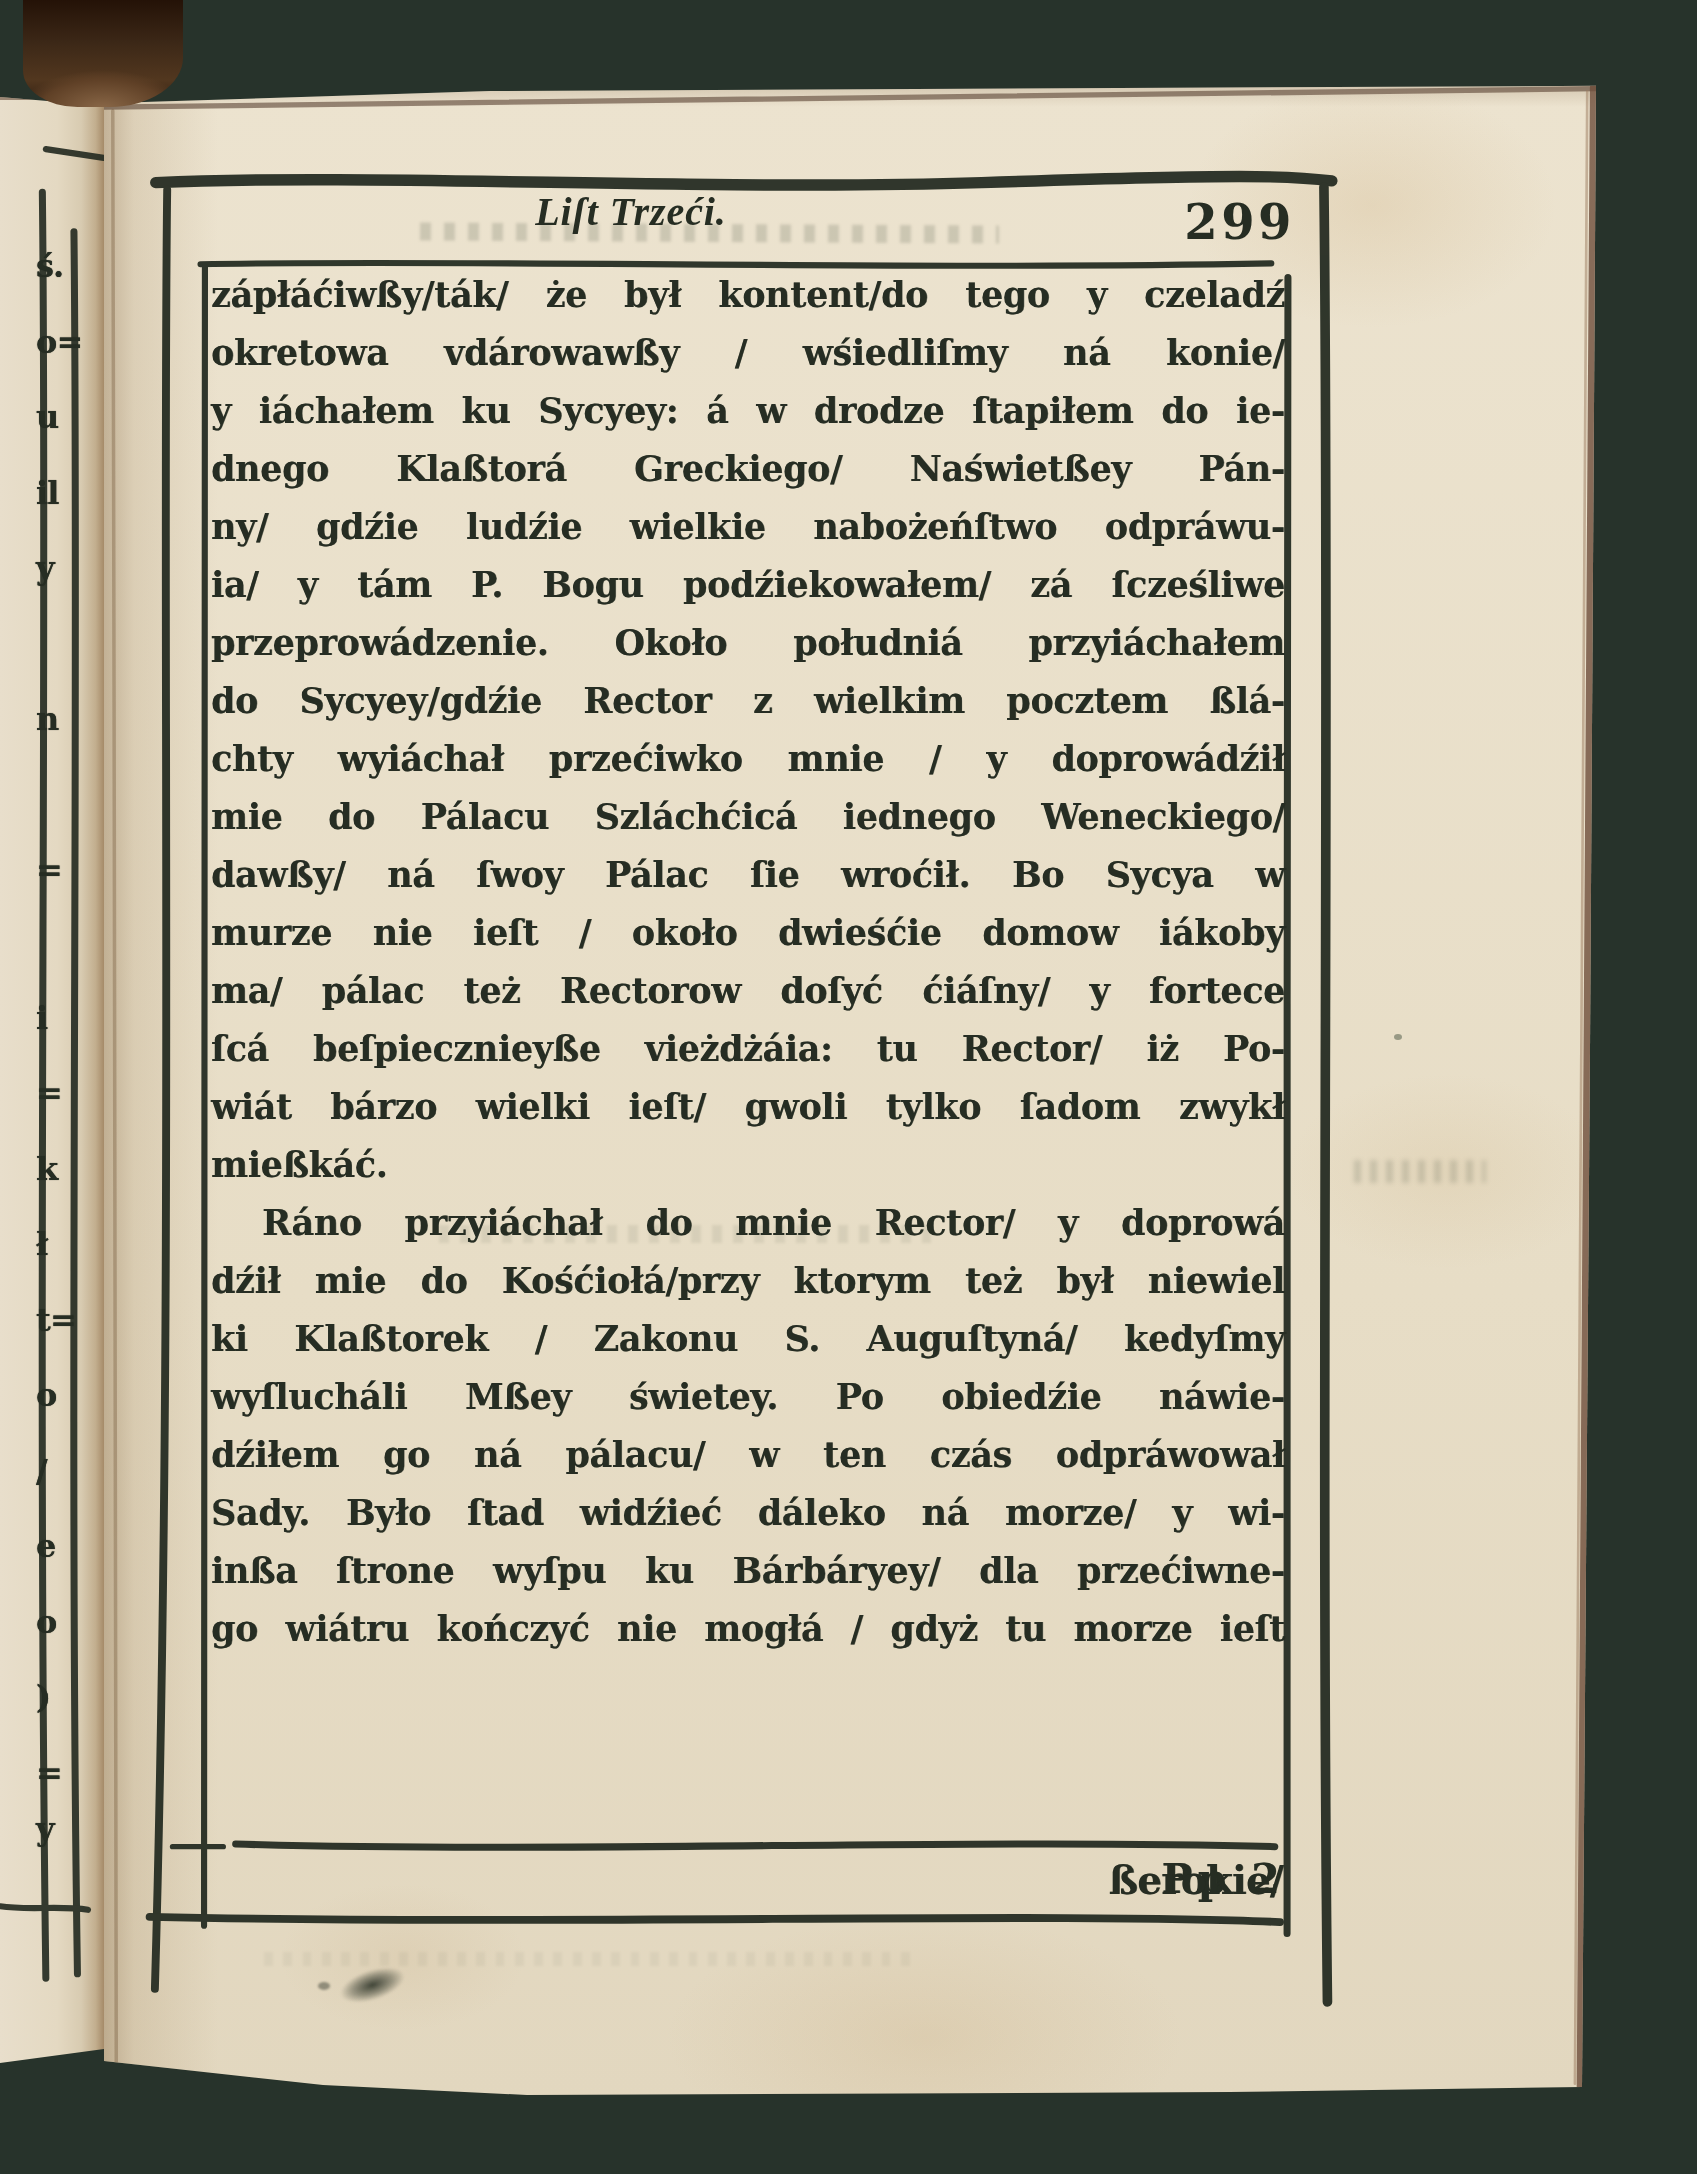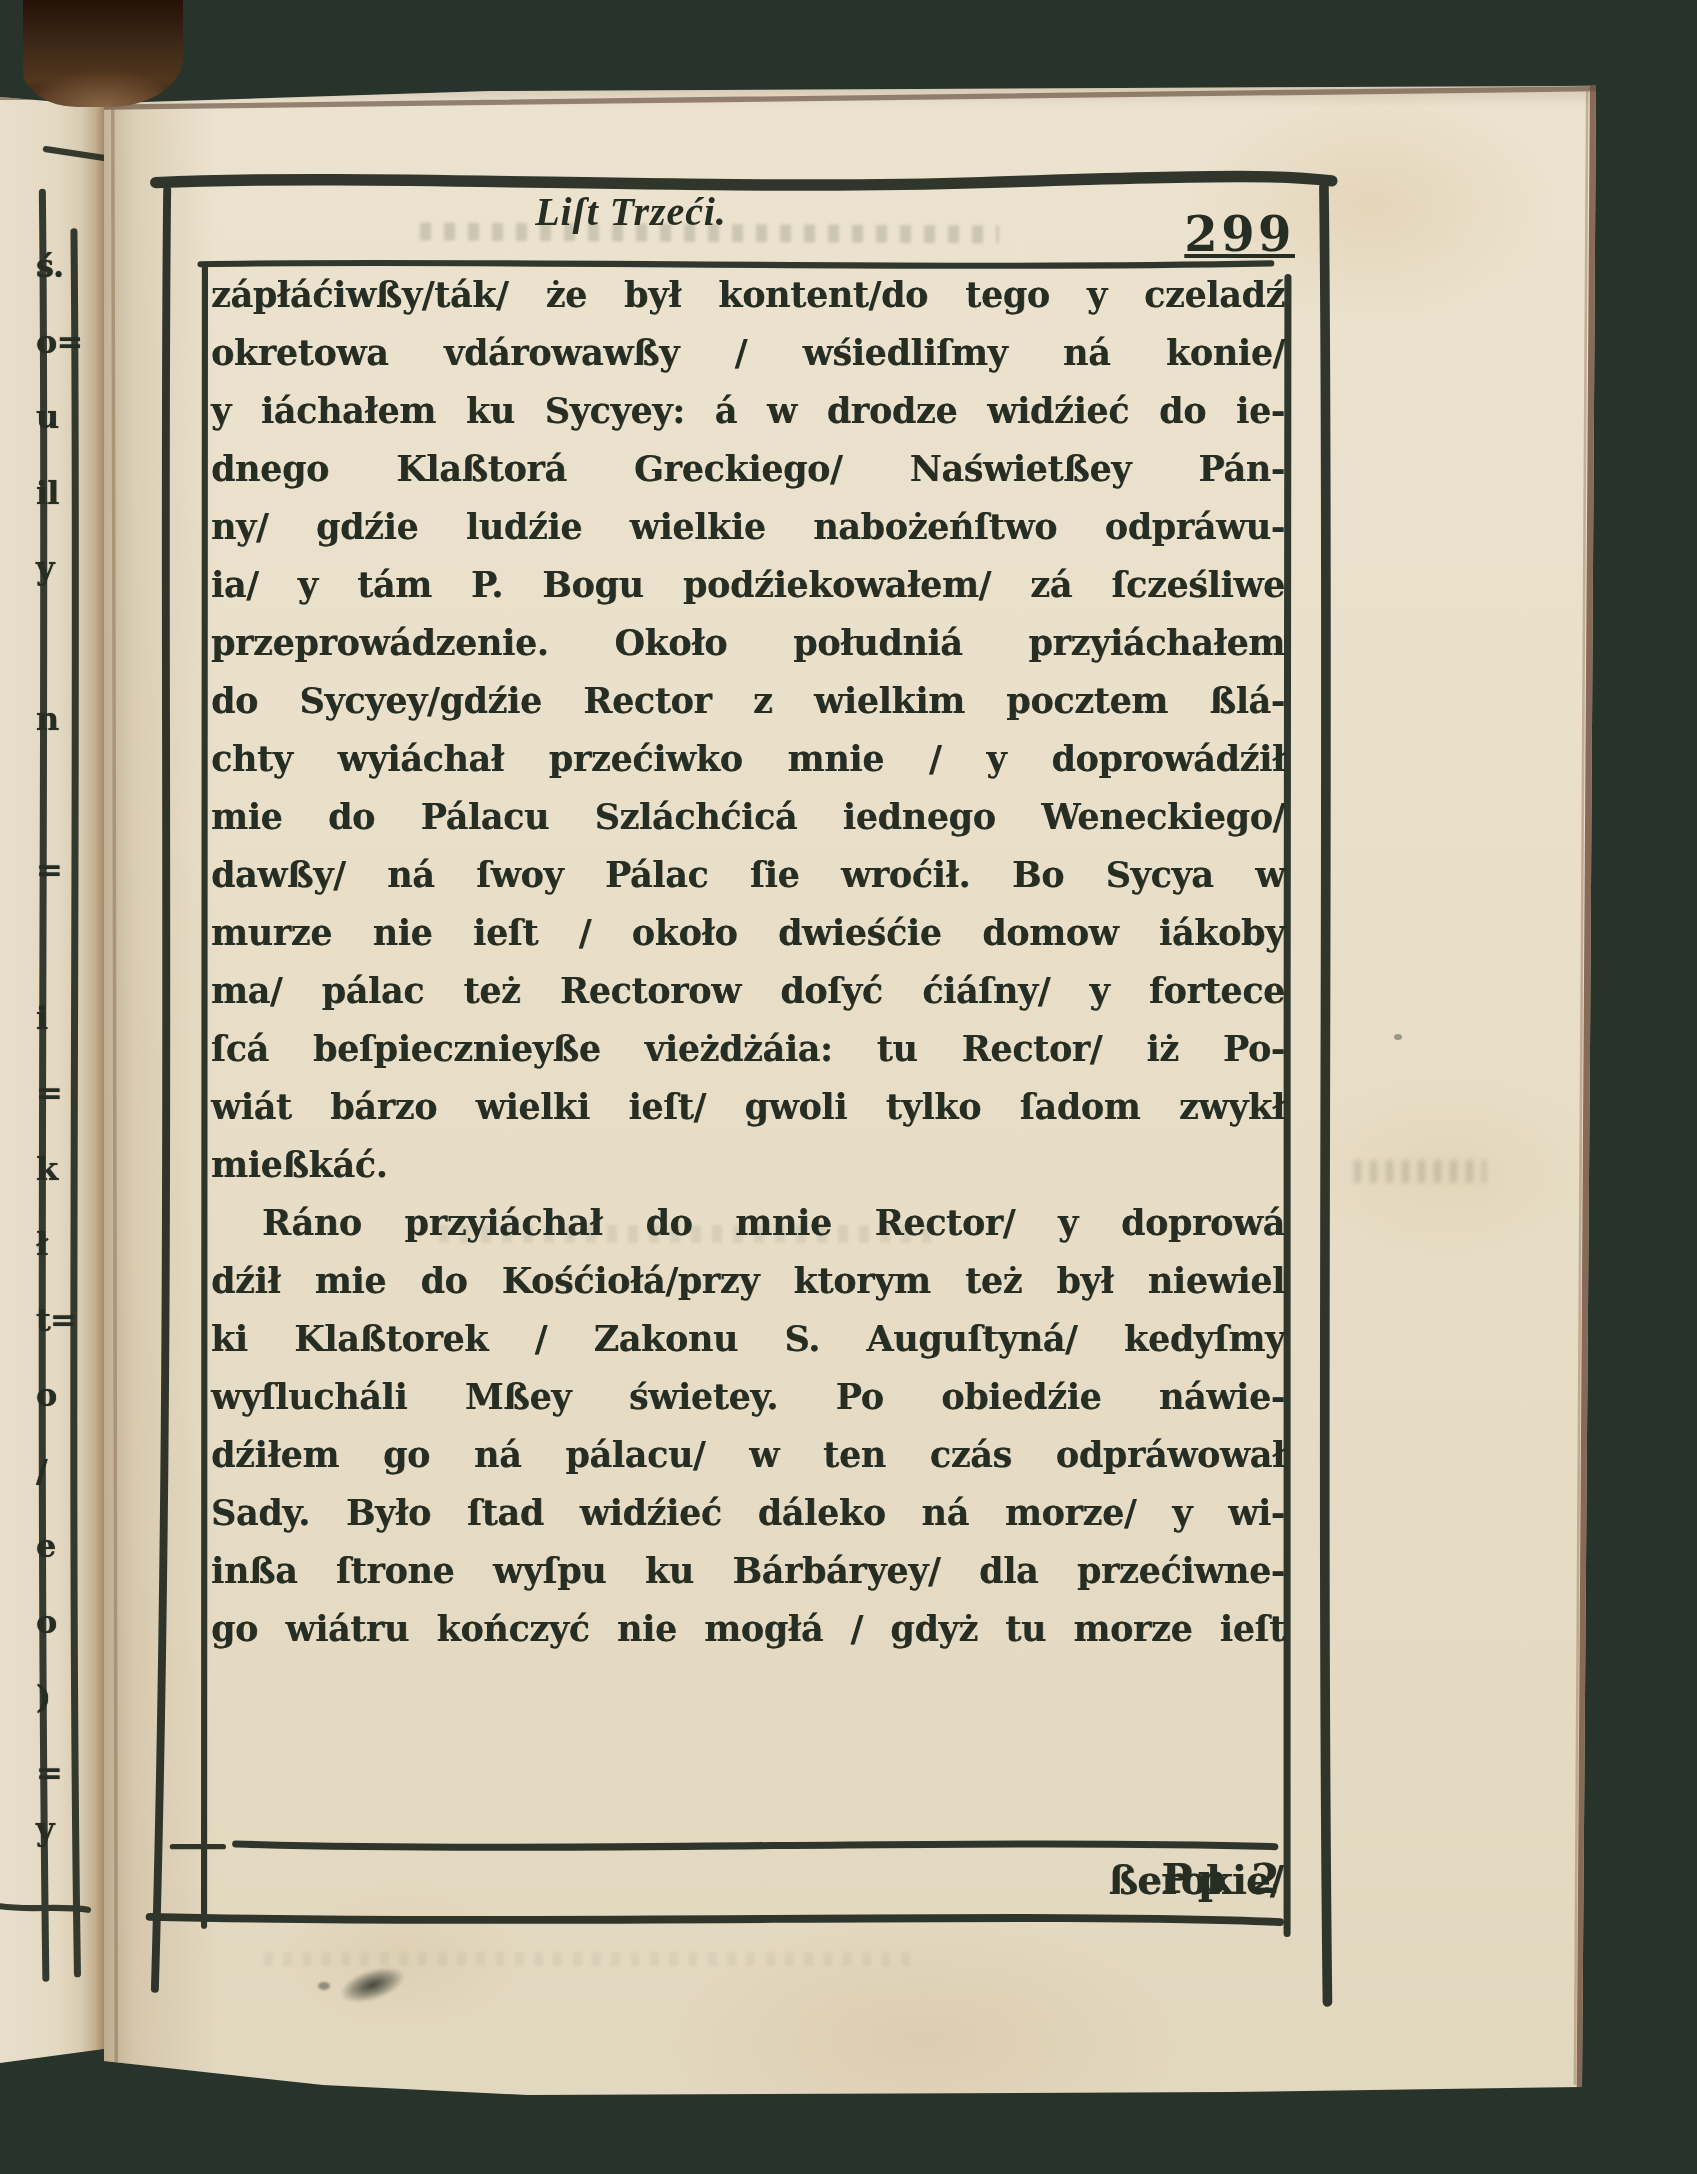--- a/index.html
+++ b/index.html
@@ -27,22 +27,22 @@
       radial-gradient(228px 140px at 90% 54%,rgba(200,170,120,.16),transparent 70%),
       radial-gradient(369px 176px at 55% 97%,rgba(198,168,122,.22),transparent 70%),
       radial-gradient(176px 105px at 20% 93%,rgba(190,160,115,.15),transparent 70%),
       linear-gradient(90deg,rgba(130,100,62,.38) 0px,rgba(160,132,92,.2) 30px,rgba(0,0,0,0) 114px),
       linear-gradient(180deg,rgba(120,90,60,.22) 0px,rgba(0,0,0,0) 23px),
       linear-gradient(180deg,#ece3cf,#e7ddc6 60%,#e2d7bf);}
   .main-page>svg{position:absolute;inset:0;}
   
   .running-header{position:absolute;left:369px;top:104px;width:316px;text-align:center;
     font:italic 600 40px "Liberation Serif",serif;color:var(--ink);letter-spacing:0.9px;}
-  .page-number{position:absolute;left:1059px;top:122px;width:132px;text-align:right;
-    font:700 48px "DejaVu Serif",serif;color:var(--ink);letter-spacing:3.5px;text-decoration:underline;}
+  .page-number{position:absolute;left:1059px;top:110px;width:132px;text-align:right;
+    font:700 48px "DejaVu Serif",serif;color:var(--ink);letter-spacing:3.5px;}
   
   .body-text{position:absolute;left:107px;top:190px;width:1074px;}
   .tline{height:58px;line-height:55px;font:700 35px "DejaVu Serif",serif;color:var(--ink);
     text-align:justify;text-align-last:justify;letter-spacing:-0.4px;
     text-shadow:0.4px 0.4px 0.6px rgba(38,45,35,.55);overflow:visible;}
   .tline.nj{text-align-last:left;}
   .tline.ind{text-indent:51px;}
   
   .sig-line{position:absolute;left:107px;top:1771px;width:1074px;height:54px;}
   .signature{display:block;text-align:right;font:700 41px "DejaVu Serif",serif;color:var(--ink);
@@ -137,21 +137,21 @@
     <div class="ghost ghost-1"></div>
     <div class="ghost ghost-2"></div>
     <div class="ghost ghost-3"></div>
 
     <div class="running-header">Liſt Trzeći.</div>
     <div class="page-number">299</div>
 
     <div class="body-text">
         <div class="tline">zápłáćiwßy/ták/ że był kontent/do tego y czeladź</div>
         <div class="tline">okretowa vdárowawßy / wśiedliſmy ná konie/</div>
-        <div class="tline">y iáchałem ku Sycyey: á w drodze widźieć do ie-</div>
+        <div class="tline">y iáchałem ku Sycyey: á w drodze ſtapiłem do ie-</div>
         <div class="tline">dnego Klaßtorá Greckiego/ Naświetßey Pán-</div>
         <div class="tline">ny/ gdźie ludźie wielkie nabożeńſtwo odpráwu-</div>
         <div class="tline">ia/ y tám P. Bogu podźiekowałem/ zá ſcześliwe</div>
         <div class="tline">przeprowádzenie. Około południá przyiáchałem</div>
         <div class="tline">do Sycyey/gdźie Rector z wielkim pocztem ßlá-</div>
         <div class="tline">chty wyiáchał przećiwko mnie / y doprowádźił</div>
         <div class="tline">mie do Pálacu Szláchćicá iednego Weneckiego/</div>
         <div class="tline">dawßy/ ná ſwoy Pálac ſie wroćił. Bo Sycya w</div>
         <div class="tline">murze nie ieſt / około dwieśćie domow iákoby</div>
         <div class="tline">ma/ pálac też Rectorow doſyć ćiáſny/ y fortece</div>

